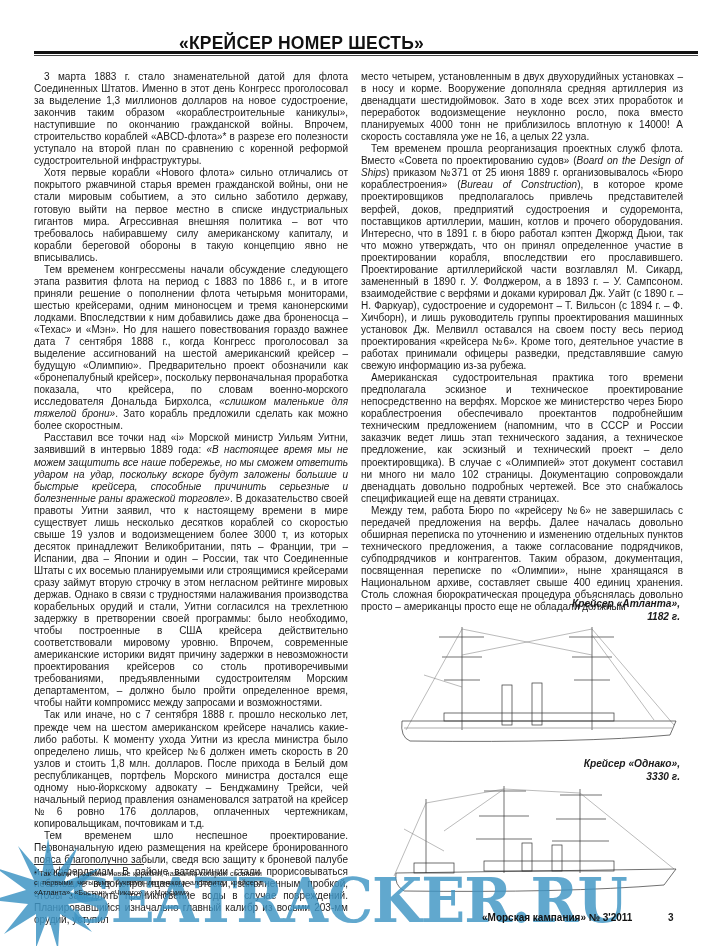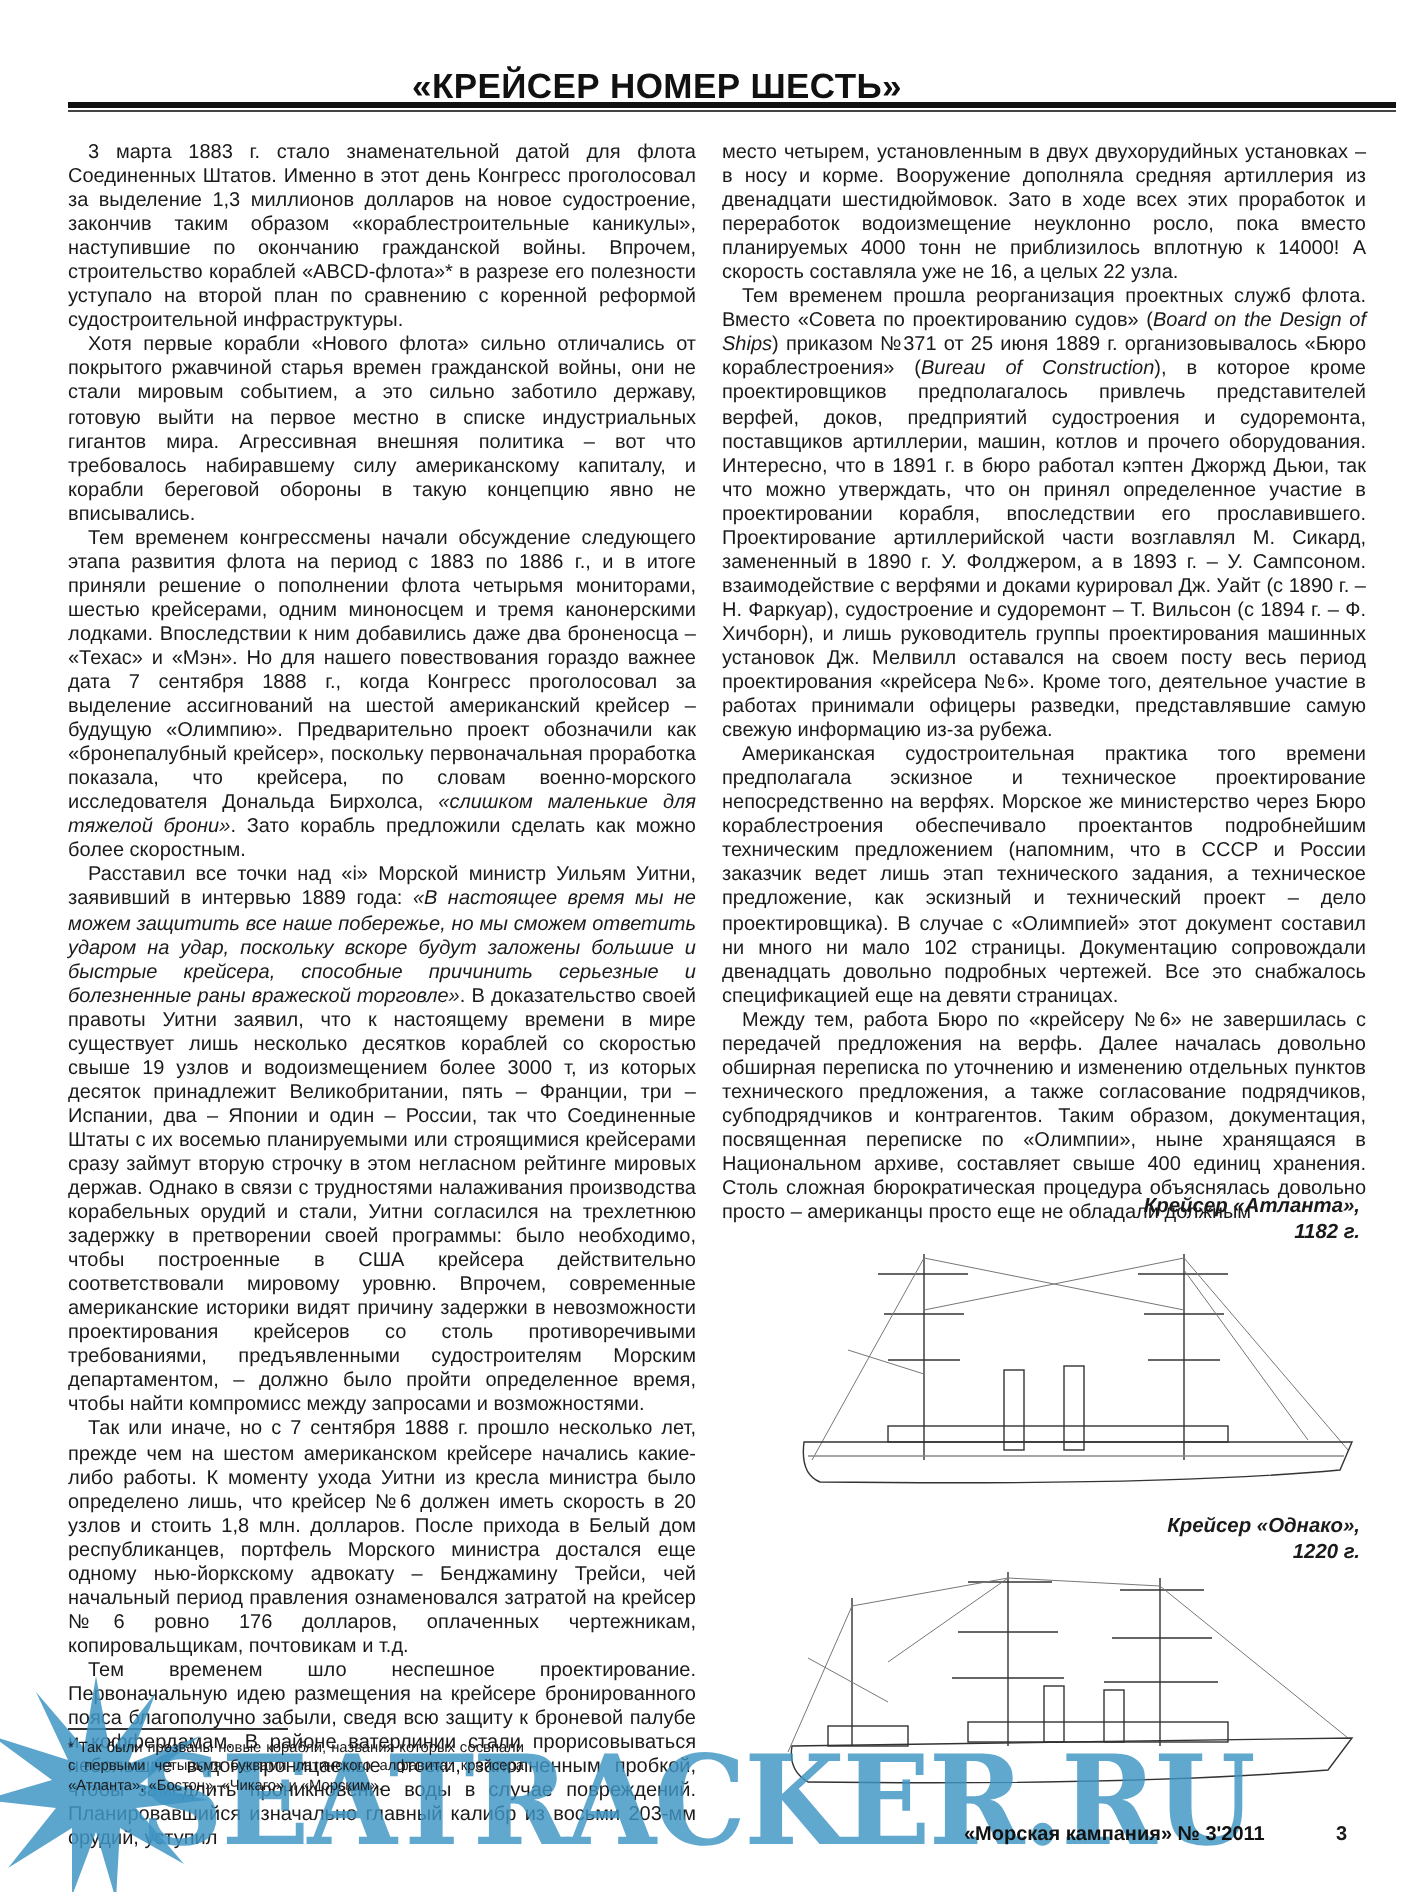--- a/index.html
+++ b/index.html
@@ -5,21 +5,20 @@
   html, body { margin: 0; padding: 0; }
   body {
     width: 701px; height: 946px; position: relative; overflow: hidden;
     background: #ffffff; color: #1a1a1a;
     font-family: "Liberation Sans", sans-serif;
   }
   .header-title {
     position: absolute; left: 0; width: 603px; top: 33px;
     text-align: center; font-weight: bold; font-size: 17.5px; letter-spacing: 0.2px;
     color: #111;
-    padding-left: 27px;
   }
   .header-rule {
     position: absolute; left: 34px; width: 664px; top: 51px; height: 5px;
   }
   .header-rule .thick { position: absolute; left: 0; right: 0; top: 0; height: 3px; background: #111; }
   .header-rule .thin { position: absolute; left: 0; right: 0; top: 4px; height: 1px; background: #444; }
   .col {
     position: absolute; font-size: 10px; line-height: 12.05px;
     text-align: justify; hyphens: manual;
   }
@@ -117,21 +116,21 @@
   </g>
   <g>
     <path d="M18 96 L292 96 L286 110 Q200 118 26 116 Q16 112 18 96 Z"></path>
     <line x1="20" y1="103" x2="288" y2="103" stroke="#888"></line>
     <rect x="60" y="88" width="170" height="8"></rect>
   </g>
 </svg>
 
 <div class="caption caption-2">
   <div>Крейсер «Однако»,</div>
-  <div>1220 г.</div>
+  <div>3330 г.</div>
 </div>
 
 <svg class="ship ship-2" viewBox="0 0 300 120" fill="none" stroke="#333" stroke-width="0.7">
   <g>
     <line x1="42" y1="18" x2="42" y2="92"></line>
       <line x1="120" y1="5" x2="120" y2="92"></line>
       <line x1="196" y1="8" x2="196" y2="92"></line>
     <line x1="100" y1="10" x2="142" y2="10"></line>
       <line x1="176" y1="14" x2="218" y2="14"></line>
     <line x1="95" y1="35" x2="145" y2="35"></line>

